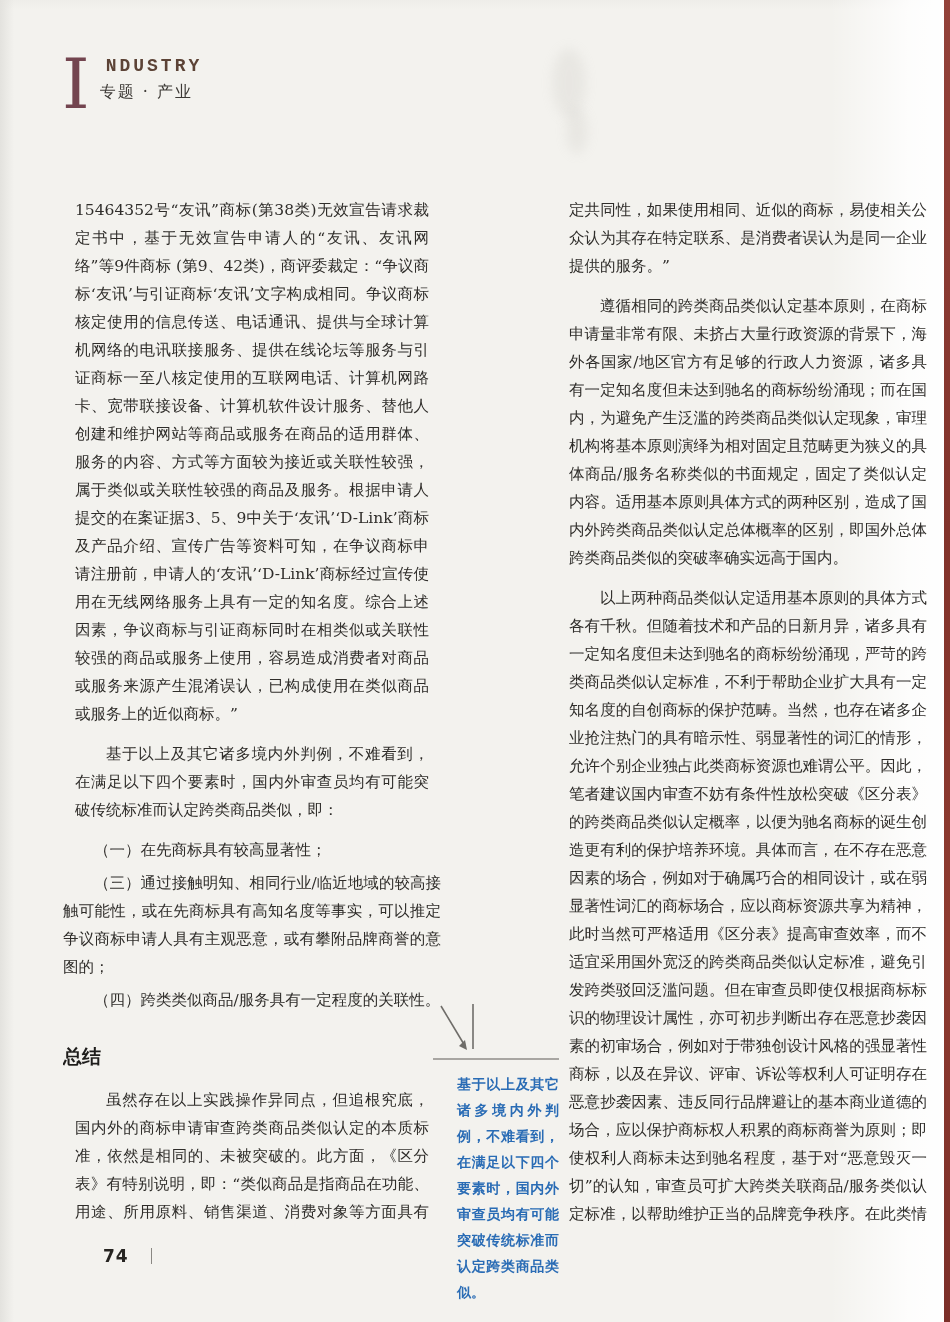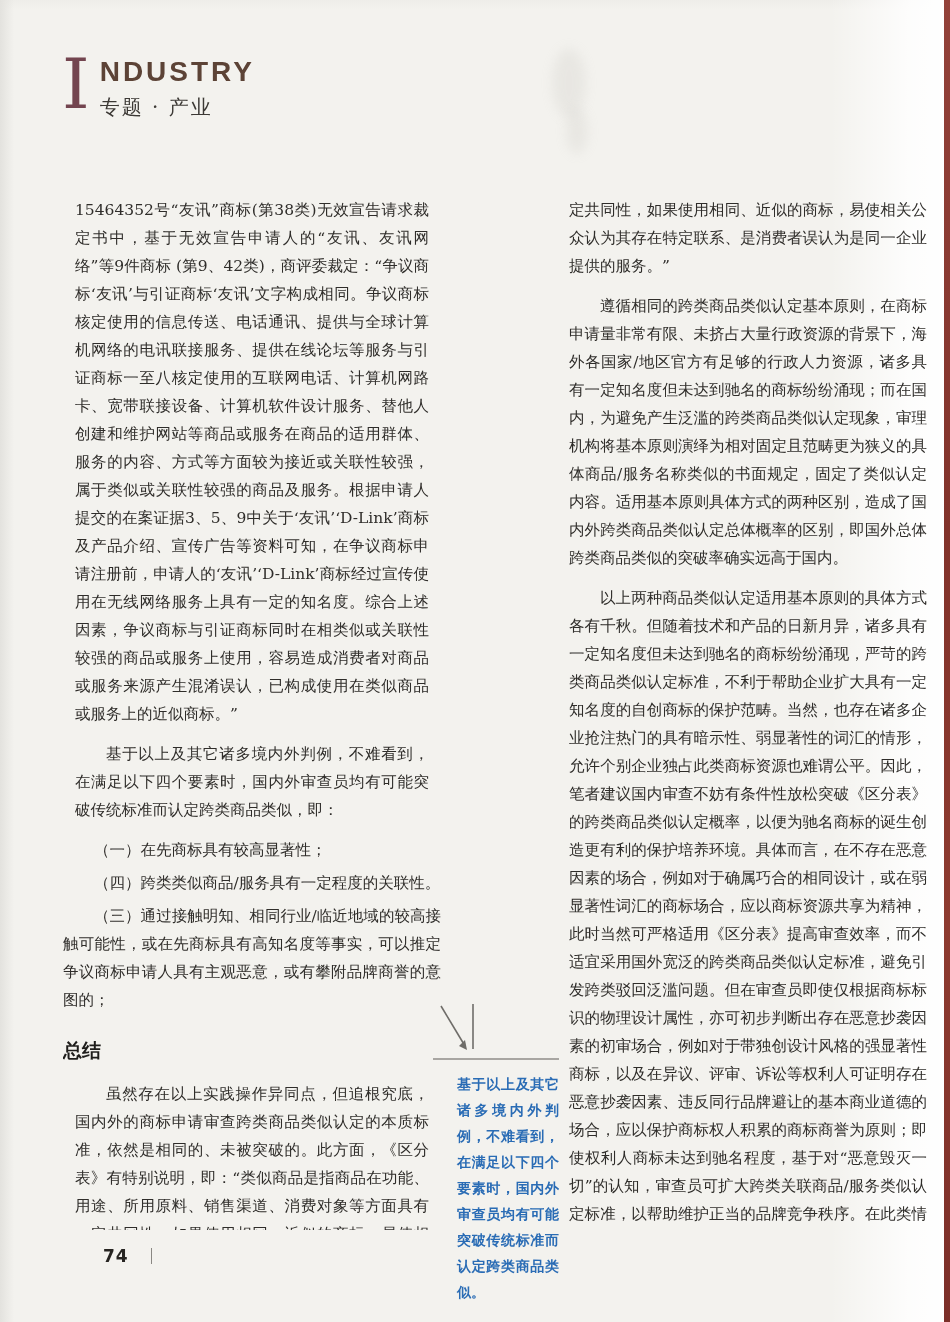--- a/index.html
+++ b/index.html
@@ -37,46 +37,46 @@
     display: flex; align-items: flex-start;
   }
   .masthead .initial {
     font-family: "DejaVu Serif", "Liberation Serif", serif;
     font-size: 70px; line-height: 72px;
     color: #73454f; font-weight: 400;
     margin-right: 10px;
   }
   .masthead .lines { padding-top: 8px; }
   .masthead .en {
-    font-family: Liberation Sans, sans-serif;
-    font-size: 28px; letter-spacing: 3px;
-    color: #5c4336; font-weight: 600;
+    font-family: Liberation Mono, monospace;
+    font-size: 18px; letter-spacing: 3px;
+    color: #5c4336; font-weight: 600; margin-left: 6px;
   }
   .masthead .cn {
     margin-top: 6px;
-    font-size: 20px; letter-spacing: 2px;
+    font-size: 16px; letter-spacing: 2px;
     color: #3c3935;
   }
 
   
   .col {
     position: absolute; top: 184px;
     height: 1046px; overflow: hidden;
     font-size: 15.5px; line-height: 28px;
     text-align: justify;
   }
   .col-left  { left: 63px;  width: 378px; }
   .col-right { left: 557px; width: 382px; }
   .col p { margin: 12px; }
   .col p.indent { text-indent: 2em; }
   .col p.item { text-indent: 2em; margin: 5px 0; }
   .col h2 {
     font-family: "DejaVu Sans", "Liberation Sans", sans-serif;
     font-size: 19px; color: #1e1d1b;
-    margin: 22px 0 16px 0; font-weight: bold;
+    margin: 28px 0 16px 0; font-weight: bold;
   }
 
   
   .pull-quote {
     position: absolute; left: 433px; top: 1002px;
     width: 126px;
   }
   .pull-quote svg { display: block; }
   .pull-quote .quote-text {
     margin-top: 9px;
@@ -128,22 +128,22 @@
     <span class="lines">
       <div class="en">NDUSTRY</div>
       <div class="cn">专题 · 产业</div>
     </span>
   </div>
 
   <div class="col col-left">
     <p>15464352号“友讯”商标(第38类)无效宣告请求裁定书中，基于无效宣告申请人的“友讯、友讯网络”等9件商标 (第9、42类)，商评委裁定：“争议商标‘友讯’与引证商标‘友讯’文字构成相同。争议商标核定使用的信息传送、电话通讯、提供与全球计算机网络的电讯联接服务、提供在线论坛等服务与引证商标一至八核定使用的互联网电话、计算机网路卡、宽带联接设备、计算机软件设计服务、替他人创建和维护网站等商品或服务在商品的适用群体、服务的内容、方式等方面较为接近或关联性较强，属于类似或关联性较强的商品及服务。根据申请人提交的在案证据3、5、9中关于‘友讯’‘D-Link’商标及产品介绍、宣传广告等资料可知，在争议商标申请注册前，申请人的‘友讯’‘D-Link’商标经过宣传使用在无线网络服务上具有一定的知名度。综合上述因素，争议商标与引证商标同时在相类似或关联性较强的商品或服务上使用，容易造成消费者对商品或服务来源产生混淆误认，已构成使用在类似商品或服务上的近似商标。”</p>
     <p class="indent">基于以上及其它诸多境内外判例，不难看到，在满足以下四个要素时，国内外审查员均有可能突破传统标准而认定跨类商品类似，即：</p>
     <p class="item">（一）在先商标具有较高显著性；</p>
+    <p class="item">（三）通过接触明知、相同行业/临近地域的较高接触可能性，或在先商标具有高知名度等事实，可以推定争议商标申请人具有主观恶意，或有攀附品牌商誉的意图的；</p>
     <p class="item">（四）跨类类似商品/服务具有一定程度的关联性。</p>
-    <p class="item">（三）通过接触明知、相同行业/临近地域的较高接触可能性，或在先商标具有高知名度等事实，可以推定争议商标申请人具有主观恶意，或有攀附品牌商誉的意图的；</p>
     <h2>总结</h2>
     <p class="indent">虽然存在以上实践操作异同点，但追根究底，国内外的商标申请审查跨类商品类似认定的本质标准，依然是相同的、未被突破的。此方面，《区分表》有特别说明，即：“类似商品是指商品在功能、用途、所用原料、销售渠道、消费对象等方面具有一定共同性，如果使用相同、近似的商标，易使相关公众认为其存在特定联系、使消费者误认为是同一企业生产的商品。类似服务是指在服务的目的、内容、方式、对象、场所等方面具有一</p>
   </div>
 
   <div class="col col-right">
     <p>定共同性，如果使用相同、近似的商标，易使相关公众认为其存在特定联系、是消费者误认为是同一企业提供的服务。”</p>
     <p class="indent">遵循相同的跨类商品类似认定基本原则，在商标申请量非常有限、未挤占大量行政资源的背景下，海外各国家/地区官方有足够的行政人力资源，诸多具有一定知名度但未达到驰名的商标纷纷涌现；而在国内，为避免产生泛滥的跨类商品类似认定现象，审理机构将基本原则演绎为相对固定且范畴更为狭义的具体商品/服务名称类似的书面规定，固定了类似认定内容。适用基本原则具体方式的两种区别，造成了国内外跨类商品类似认定总体概率的区别，即国外总体跨类商品类似的突破率确实远高于国内。</p>
     <p class="indent"><span>以上两种商品类似认定适用基本原则的具体方式各有千秋。但随着技术和产品的日新月异，诸多具有一定知名度但未达到驰名的商标纷纷涌现，严苛的跨类商品类似认定标准，不利于帮助企业扩大具有一定知名度的自创商标的保护范畴。当然，也存在诸多企业抢注热门的具有暗示性、弱显著性的词汇的情形，允许个别企业独占此类商标资源也难谓公平。因此，笔者建议国内审查不妨有条件性放松突破《区分表》的跨类商品类似认定概率，以便为驰名商标的诞生创造更有利的保护培养环境。具体而言，在不存在恶意因素的场合，例如对于确属巧合的相同设计，或在弱显著性词汇的商标场合，应以商标资源共享为精神，此时当然可严格适用《区分表》提高审查效率，而不适宜采用国外宽泛的跨类商品类似认定标准，避免引发跨类驳回泛滥问题。但在审查员即使仅根据商标标识的物理设计属性，亦可初步判断出存在恶意抄袭因素的初审场合，例如对于带独创设计风格的强显著性商标，以及在异议、评审、诉讼等权利人可证明存在恶意抄袭因素、违反同行品牌避让的基本商业道德的场合，应以保护商标权人积累的商标商誉为原则；即使权利人商标未达到驰名程度，基于对“恶意毁灭一切”的认知，审查员可扩大跨类关联商品/服务类似认定标准，以帮助维护正当的品牌竞争秩序。在此类情况下，没有必要继续维持当前严苛的突破《区分表》的跨类商品类似认定实践。</span><span class="ip-mark">IP</span></p>
   </div>
 

